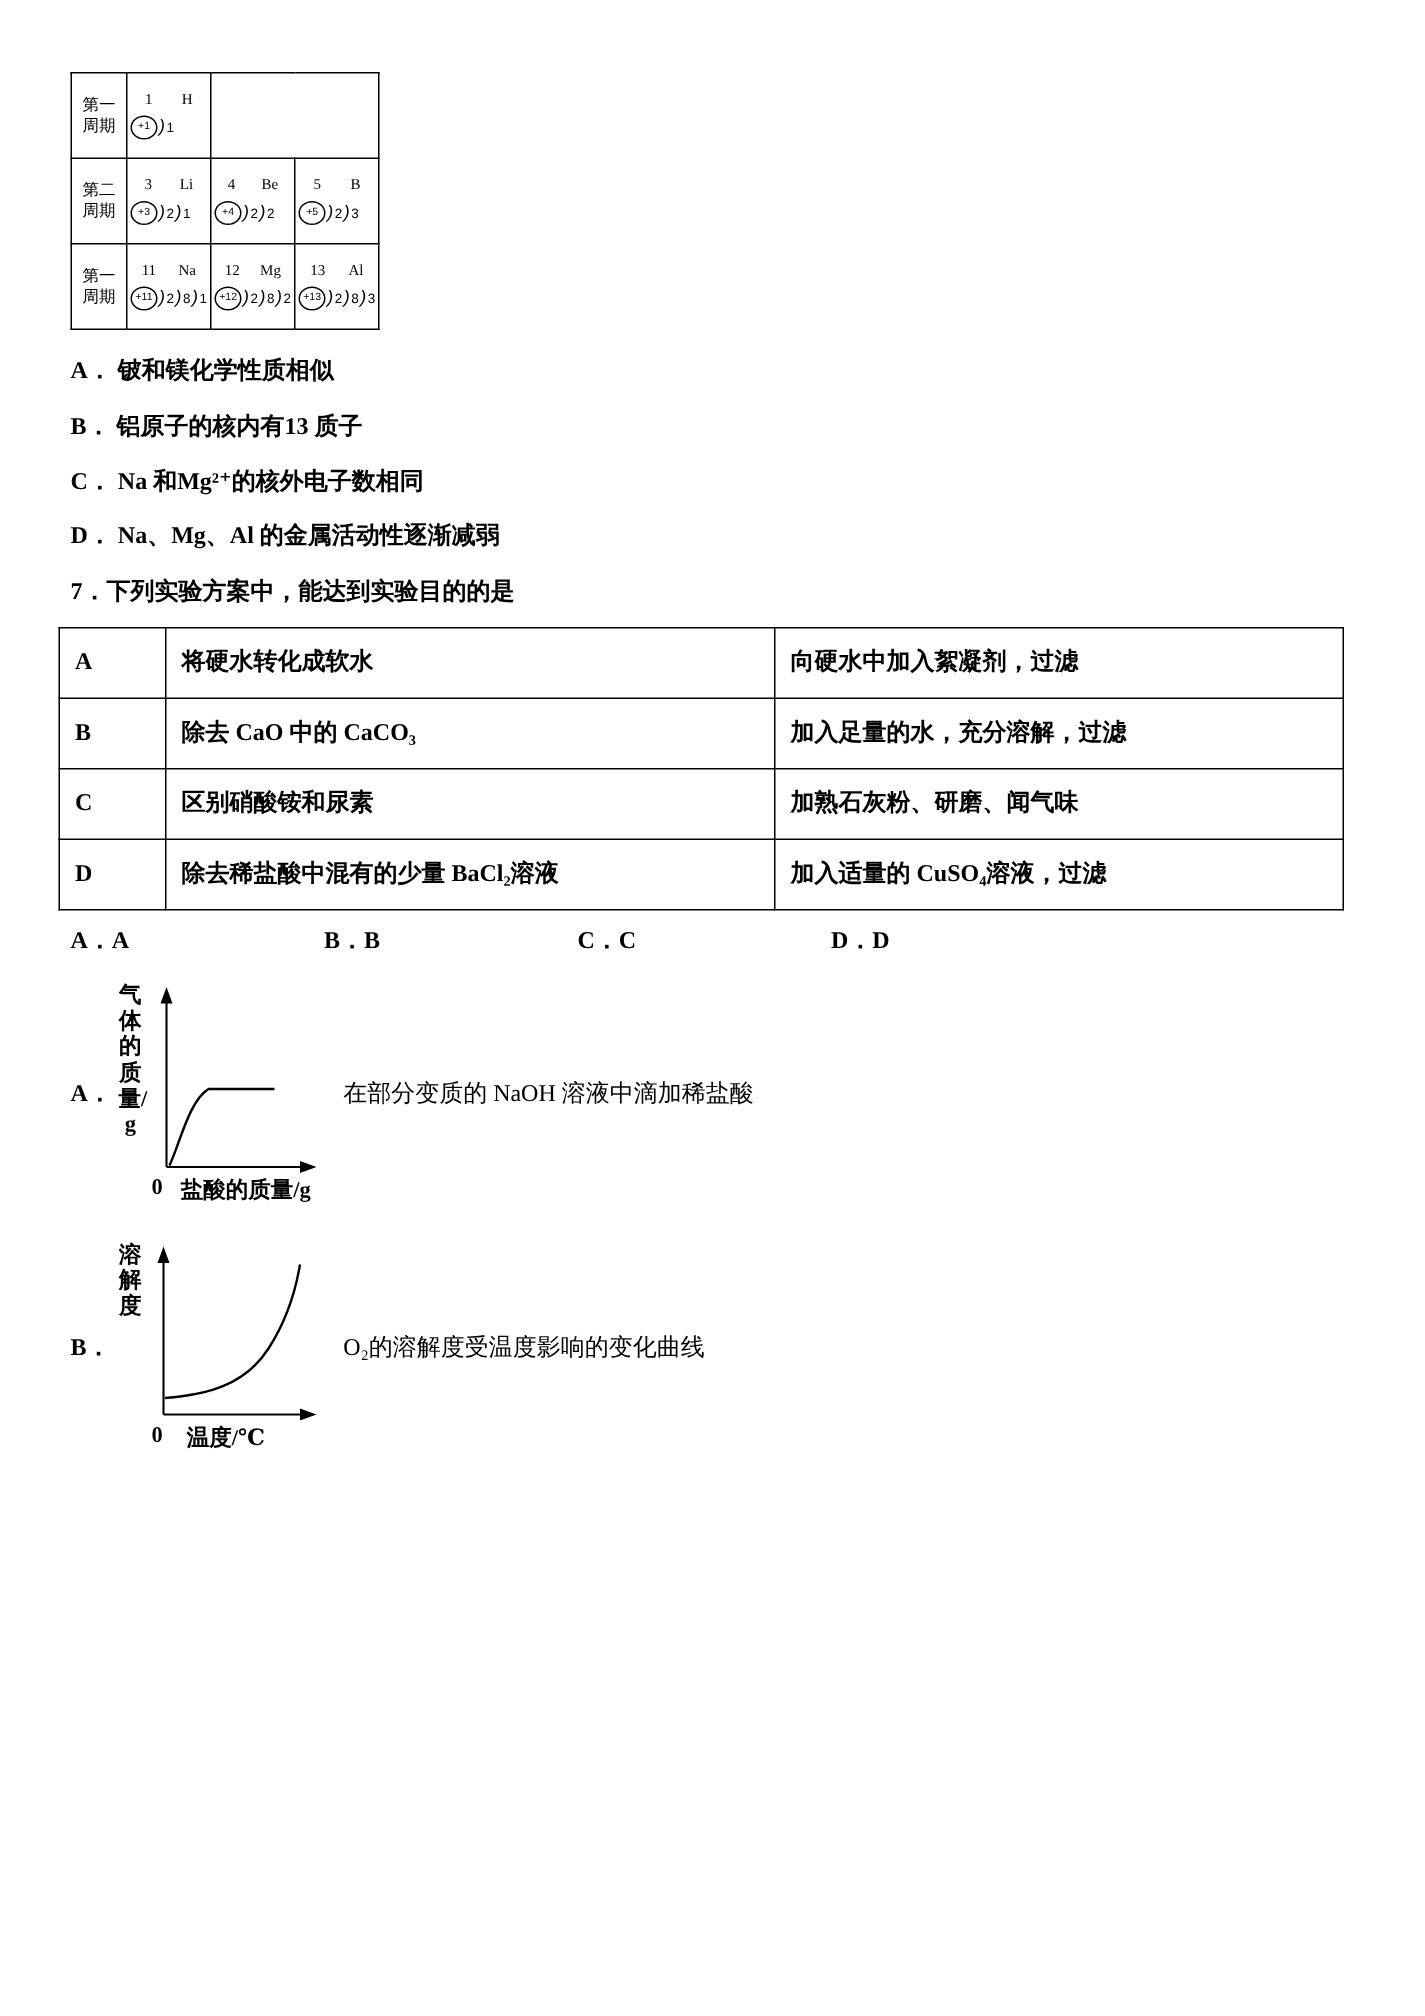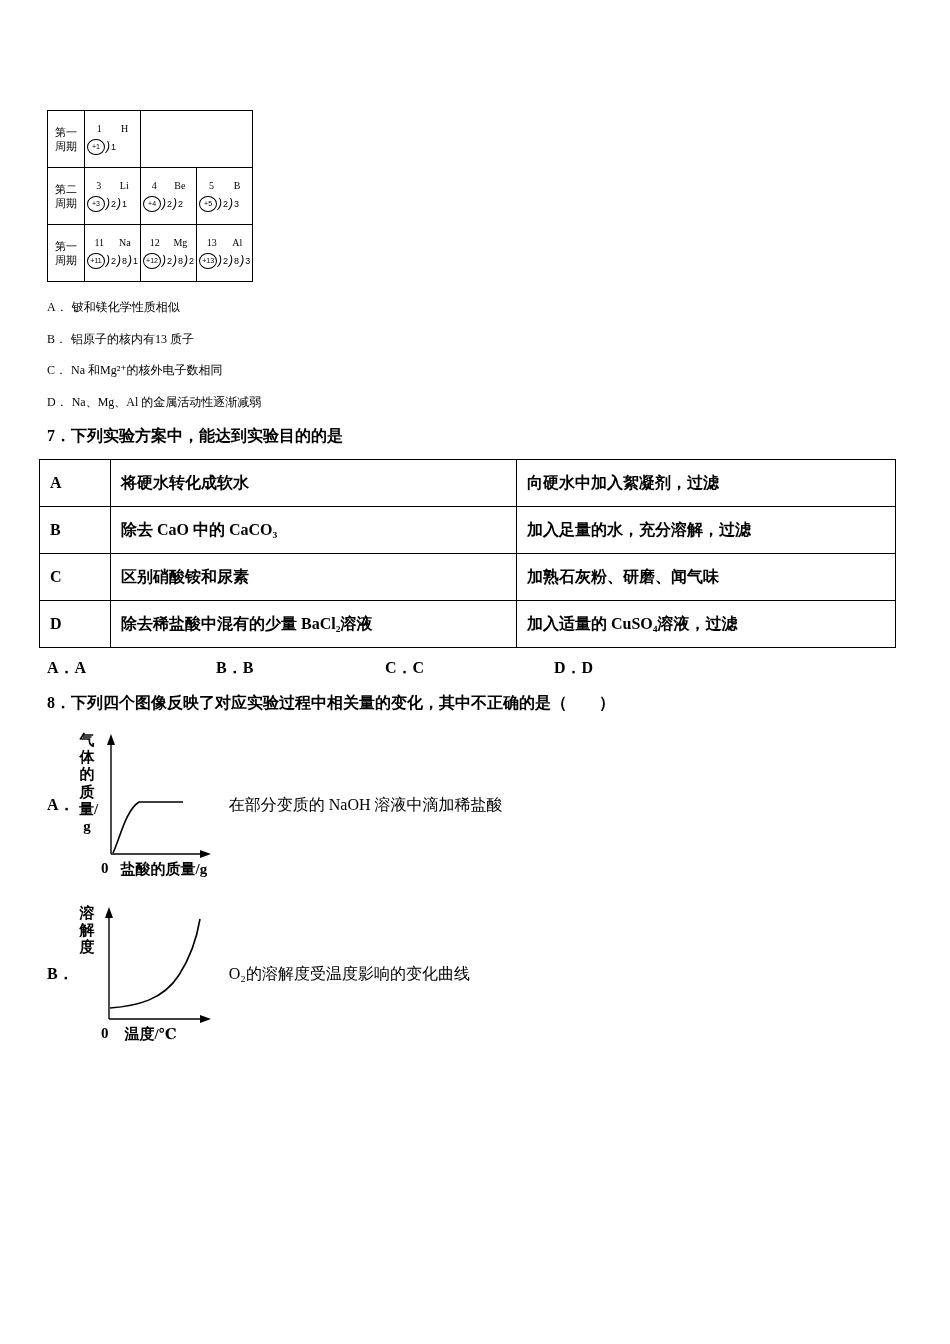--- a/index.html
+++ b/index.html
@@ -4,21 +4,21 @@
 <style>
   html,body{margin:0;padding:0;background:#fff;}
   .page{
     position:relative;
     width:950px;
     min-height:1344px;
     background:#ffffff;
     color:#000;
     font-family:"Liberation Serif","DejaVu Serif",serif;
     box-sizing:border-box;
-    padding:110px 47px 40px 47px;
+    padding:48px 47px 40px 47px;
   }
 
   
   table.pt{
     border-collapse:collapse;
     margin:0 0 18px 0;
   }
   table.pt td{
     border:1px solid #000;
     padding:1px 2px;
@@ -68,22 +68,22 @@
   }
   .shell::before{
     content:")";
     font-size:12px;
     font-style:italic;
     margin:0 1px;
   }
 
   
   .option-row{
-    font-size:12px;
-    font-weight:400;
+    font-size:16px;
+    font-weight:700;
     margin:0 0 16px 0;
     line-height:1.3;
   }
   .opt-label{margin-right:4px;}
 
   
   .stem{
     font-size:16px;
     font-weight:700;
     margin:14px 0 12px 0;
@@ -310,21 +310,20 @@
   </tbody>
     </table>
 
   <div class="answer-row">
     <span>A．A</span>
     <span>B．B</span>
     <span>C．C</span>
     <span>D．D</span>
   </div>
 
-  <div class="stem">8．下列四个图像反映了对应实验过程中相关量的变化，其中不正确的是（　　）</div>
 
   <div class="g-row">
     <span class="g-opt">A．</span>
     <div class="g-plot">
       <div class="g-inner">
         <div class="vlabel">气体的质量/g</div>
         <svg class="plot" width="118" height="126" viewBox="0 0 118 126">
           <line x1="14" y1="122" x2="14" y2="8" stroke="#000" stroke-width="1.4"></line>
           <path d="M14 2 L10 13 L18 13 Z" fill="#000"></path>
           <line x1="14" y1="122" x2="108" y2="122" stroke="#000" stroke-width="1.4"></line>

